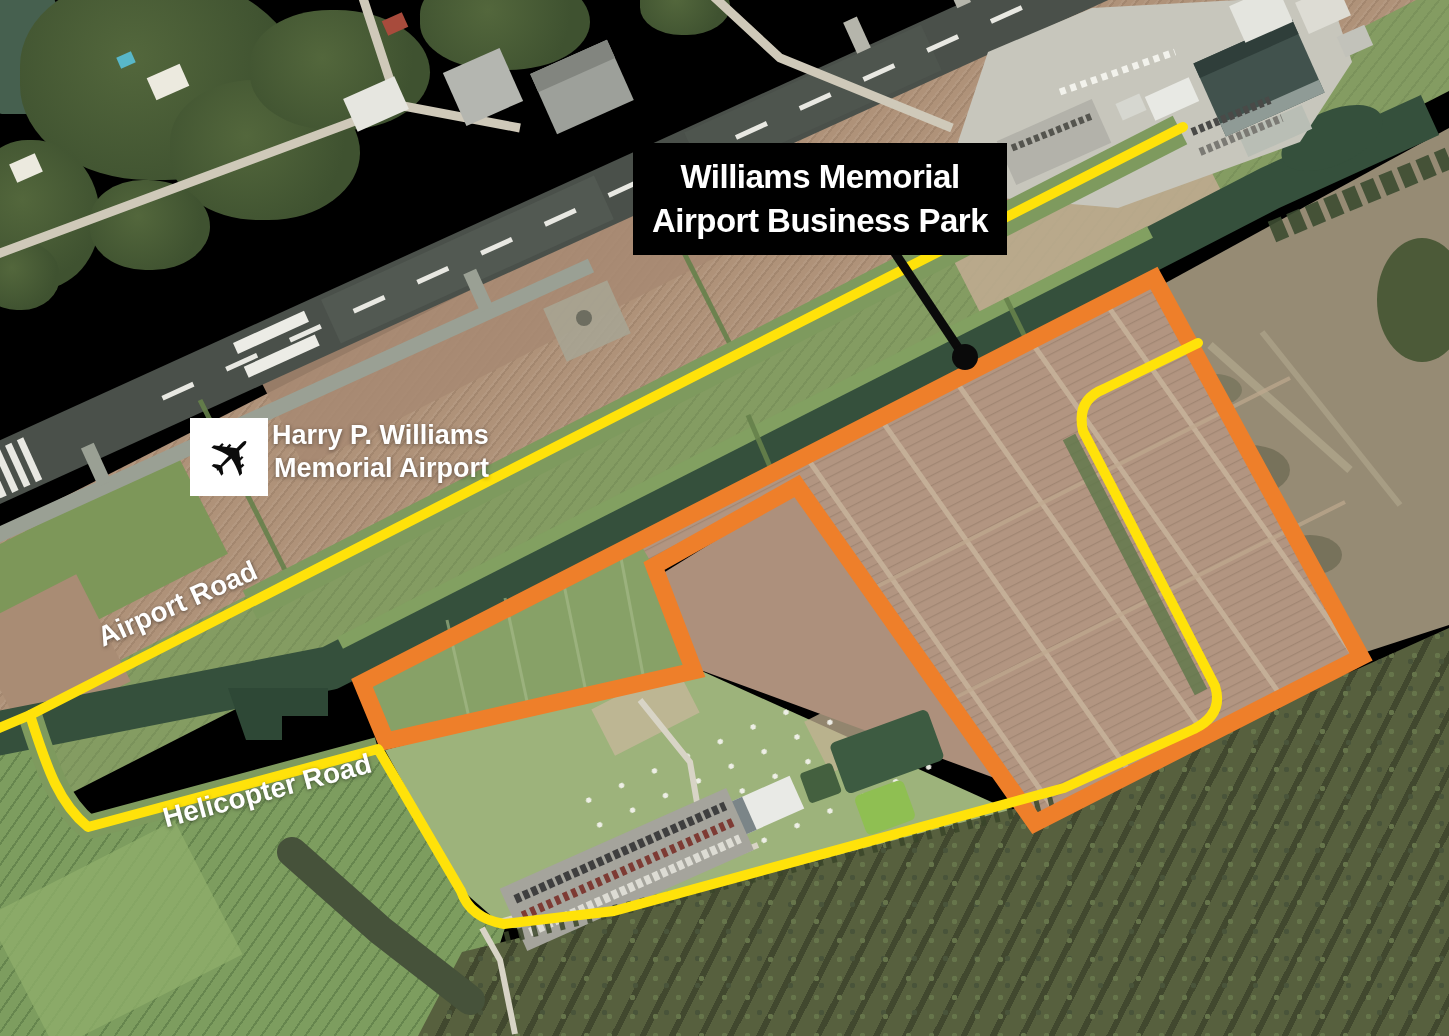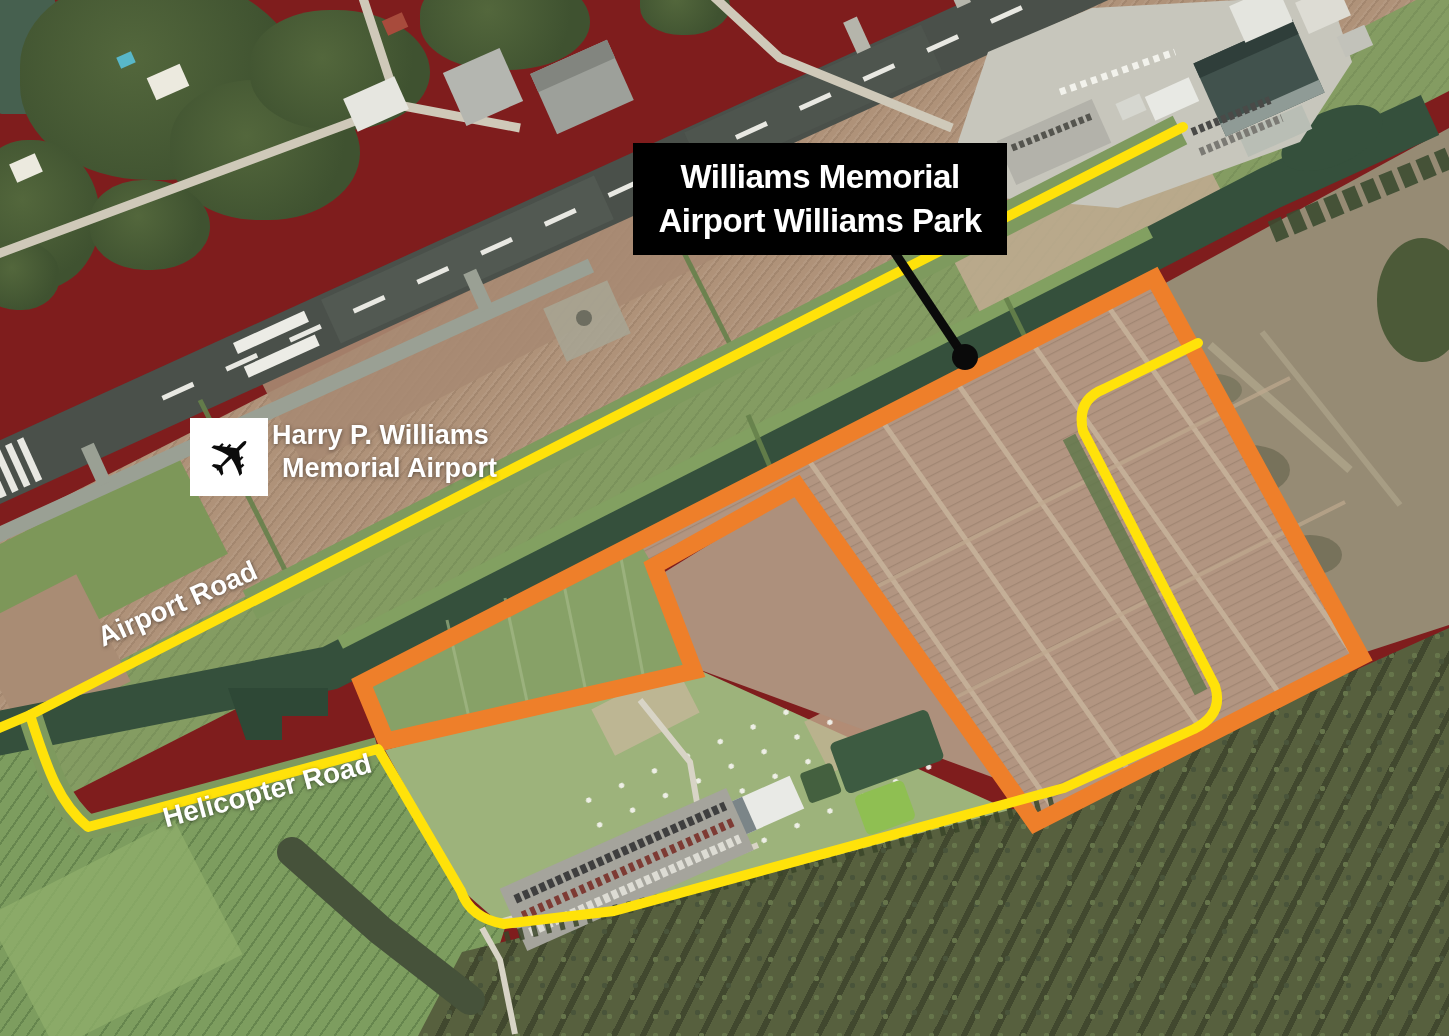--- a/index.html
+++ b/index.html
@@ -1,17 +1,17 @@
 <!DOCTYPE html>
 <html><head>
 <meta charset="utf-8">
 <style>
   html,body{margin:0;padding:0;background:#222;}
   .stage{position:relative;width:1449px;height:1036px;overflow:hidden;
-         font-family:"Liberation Sans",sans-serif;background:#7f1d1d;}
+         font-family:"Liberation Sans",sans-serif;background:#000000;}
   
   .band{position:absolute;left:-175px;width:1800px;transform:rotate(-27deg);}
   .b1{top:172px;height:192px; 
       background:#af9279;
       background-image:repeating-linear-gradient(335deg,rgba(60,40,25,.10) 0 2px,rgba(255,255,255,0.05) 2px 4px,transparent 4px 9px);}
   .b2{top:358px;height:96px; 
       background:#849c62;
       background-image:repeating-linear-gradient(335deg,rgba(40,60,30,.10) 0 2px,transparent 2px 11px);}
   .patch{position:absolute;}
   .cane{position:absolute;left:0;top:0;width:1449px;height:1036px;
@@ -41,21 +41,21 @@
   
   .title-box{position:absolute;left:633px;top:143px;width:374px;box-sizing:border-box;
         background:#000;color:#fff;text-align:center;font-weight:700;
         font-size:33px;line-height:1.34;padding:12px 8px;letter-spacing:-.5px;}
   .airport-icon{position:absolute;left:190px;top:418px;width:78px;height:78px;background:#fff;
         display:flex;align-items:center;justify-content:center;}
   .airport-icon span{font-family:"DejaVu Sans",sans-serif;font-size:58px;color:#0c0c0c;
         transform:rotate(-45deg) translate(2px,2px);}
   .airport-name{position:absolute;left:272px;top:419px;color:#fff;font-weight:700;
         font-size:27px;line-height:33px;text-shadow:0 1px 4px rgba(0,0,0,.45);}
-  .airport-name .l2{display:block;margin-left:10px;}
+  .airport-name .l2{display:block;margin-left:2px;}
   .road-label{position:absolute;color:#fff;font-weight:700;font-size:28px;
         text-shadow:0 1px 4px rgba(0,0,0,.5);white-space:nowrap;}
   .lbl-airport-road{left:92px;top:588px;transform:rotate(-24deg);}
   .lbl-helicopter-road{left:160px;top:775px;transform:rotate(-15deg);}
 </style>
 </head>
 <body>
 
 <div class="stage">
 
@@ -226,21 +226,21 @@
 
     <path d="M 1183,127 L 30,715 L -8,731" fill="none" stroke="#FFE20A" stroke-width="10" stroke-linecap="round" stroke-linejoin="round"></path>
     <path d="M 30,715 C 48,772 60,804 88,827 L 378,749 L 461,891 Q 470,918 504,924 L 614,911 L 1064,788 L 1194,729 Q 1224,714 1215,686 L 1083,431 Q 1076,400 1104,389 L 1198,343" fill="none" stroke="#FFE20A" stroke-width="10" stroke-linecap="round" stroke-linejoin="round"></path>
 
     <path d="M 893,250 L 963,355" stroke="#0a0a0a" stroke-width="9"></path>
     <circle cx="965" cy="357" r="13" fill="#0a0a0a"></circle>
   </svg>
 
   <div class="title-box">
     <span style="display:block">Williams Memorial</span>
-    <span style="display:block">Airport Williams Park</span>
+    <span style="display:block">Airport Business Park</span>
   </div>
 
   <div class="airport-icon">
     <span>✈</span>
   </div>
   <div class="airport-name">
     <span class="l1" style="display:block">Harry P. Williams</span>
     <span class="l2">Memorial Airport</span>
   </div>
 

